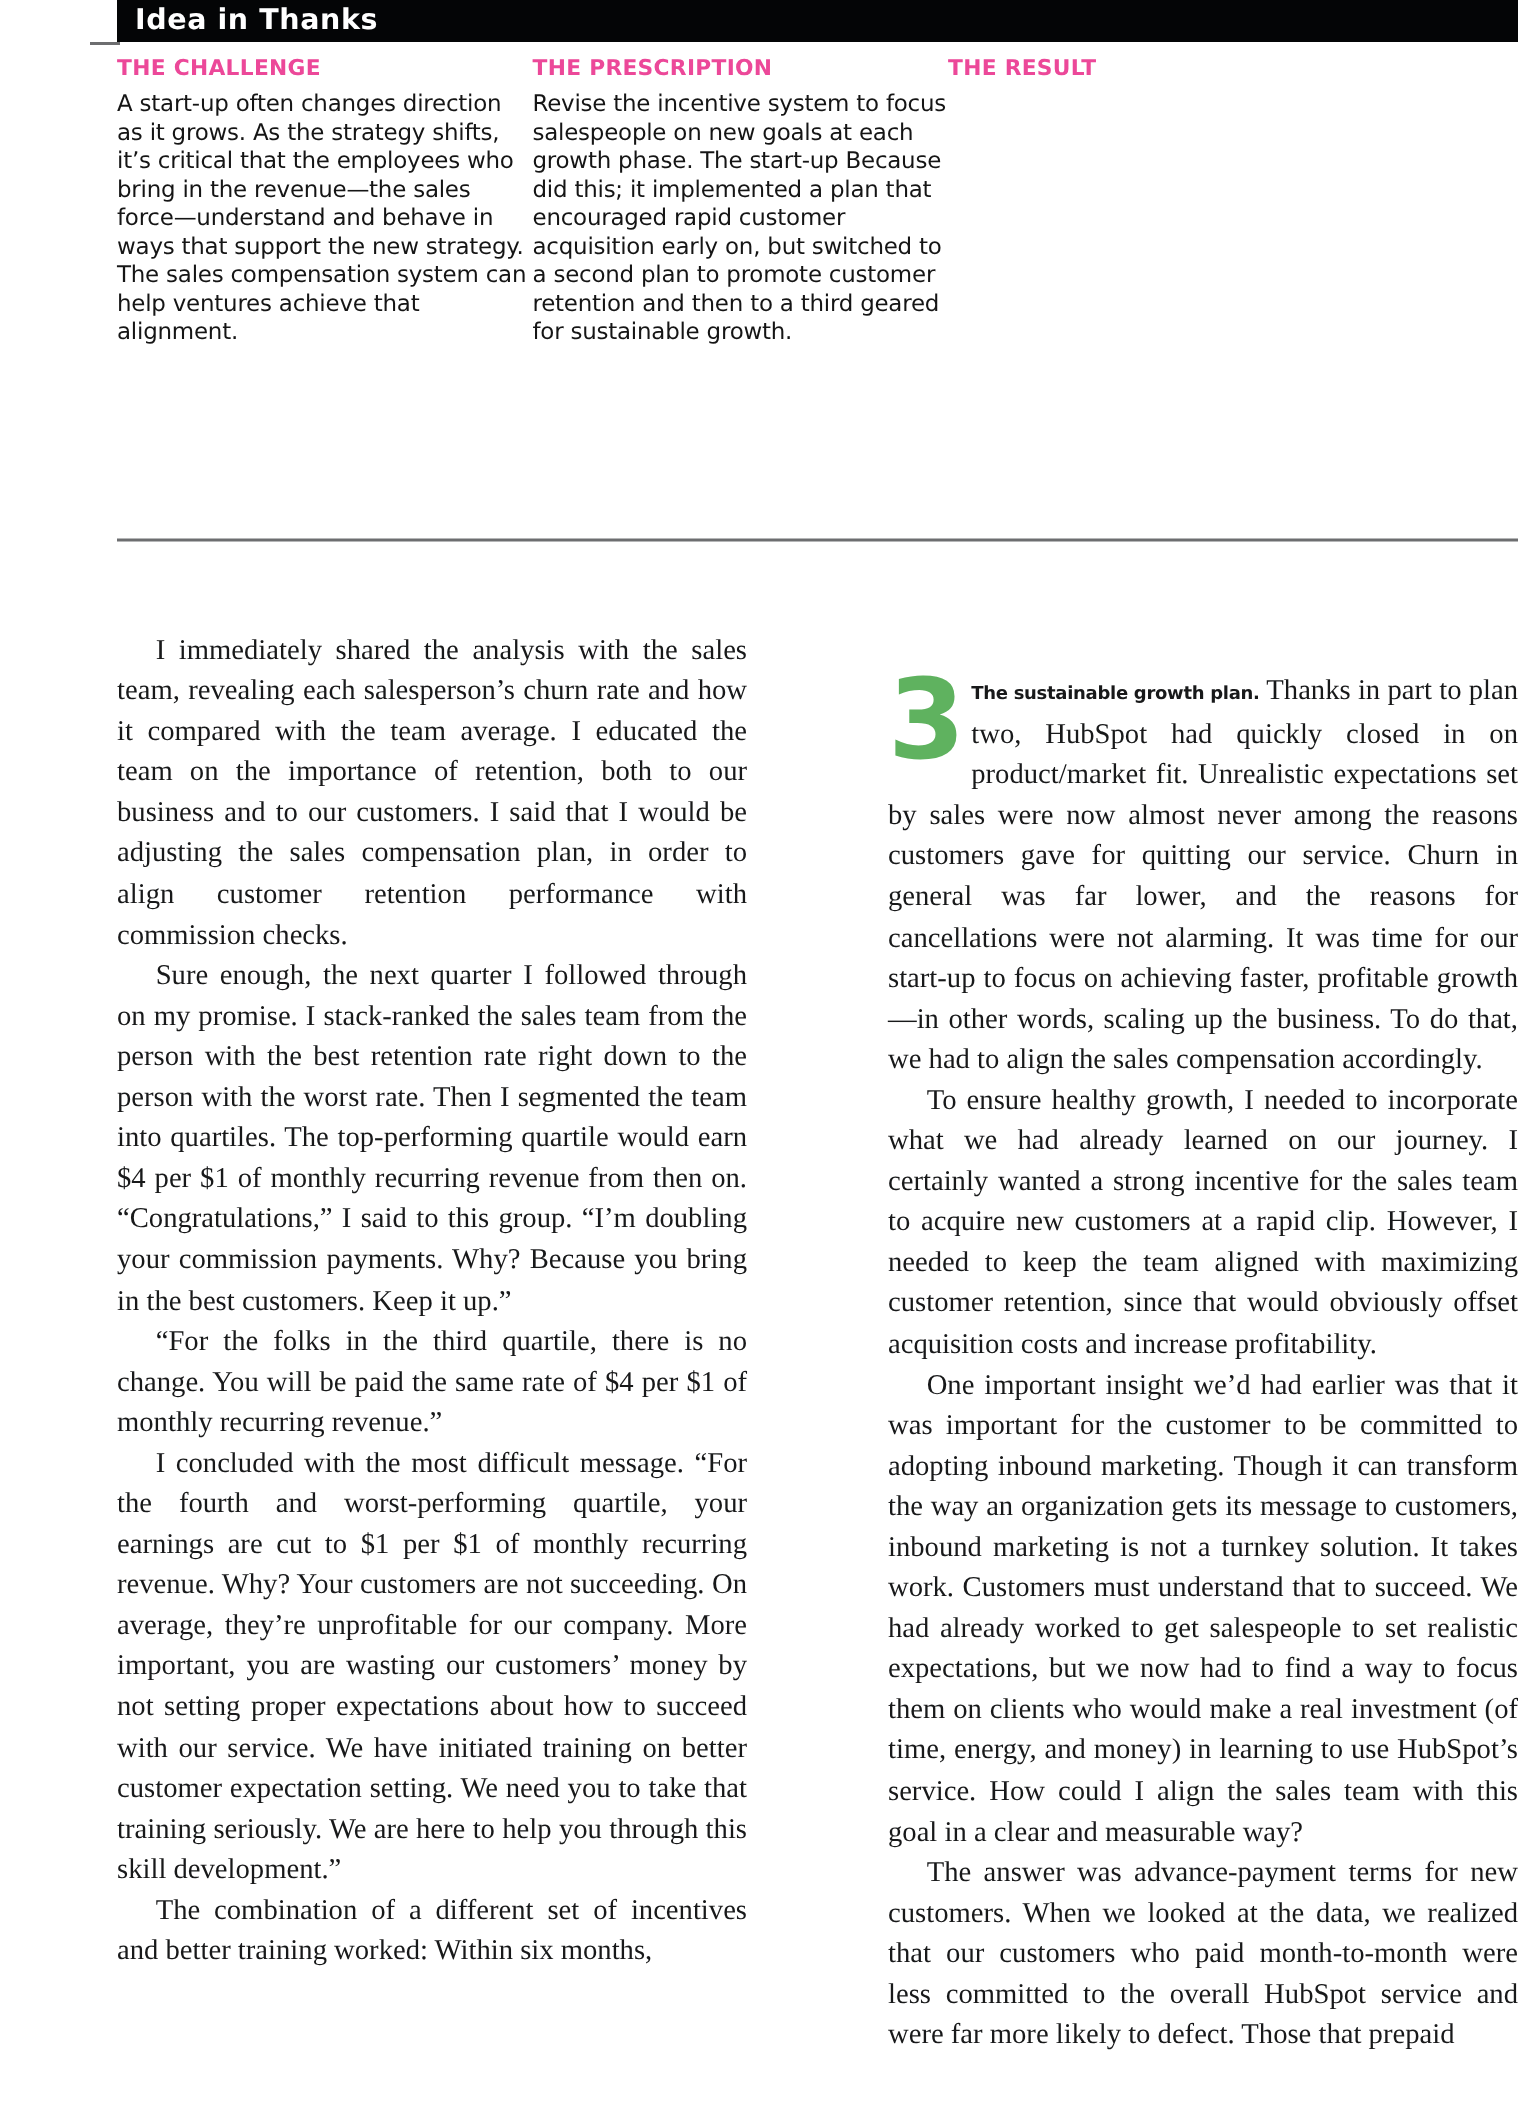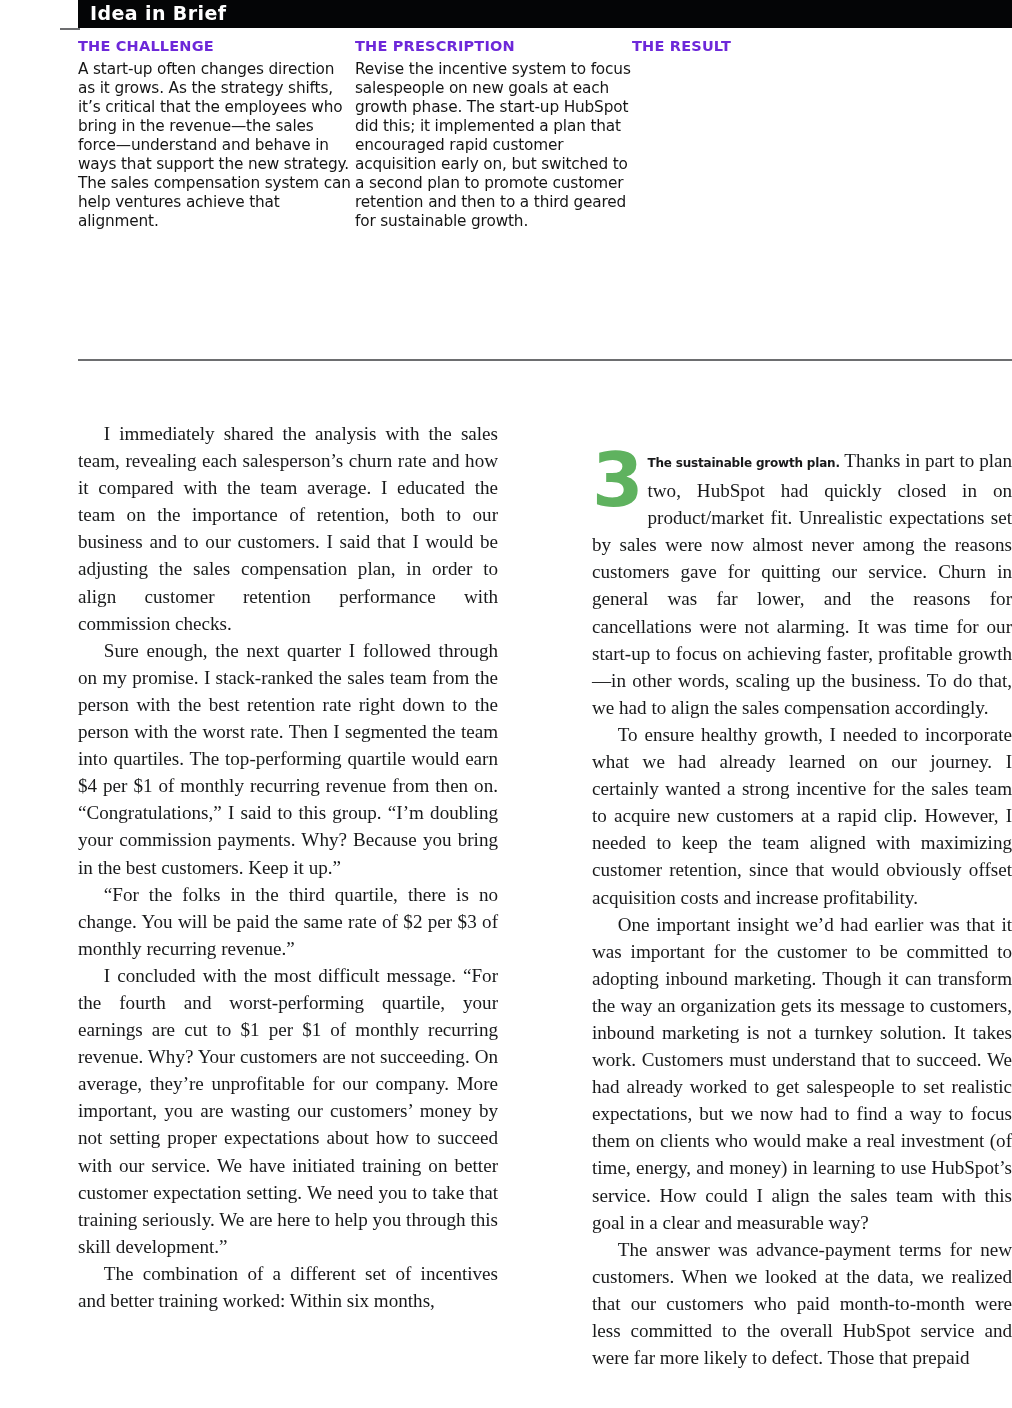--- a/index.html
+++ b/index.html
@@ -63,21 +63,21 @@
   .brief-col {
     width: 278px;
     margin-right: 0px;
   }
   .brief-col + .brief-col { margin-left: 0px; }
   .brief-col:nth-child(1) { width: 277px; }
   .brief-col:nth-child(2) { width: 277px; }
   .brief-col:nth-child(3) { width: 290px; }
 
   .brief-head {
-    color: #6d28d9;
+    color: #ec4899;
     font-family: "DejaVu Sans", sans-serif;
     font-weight: bold;
     font-size: 14.5px;
     letter-spacing: 0.2px;
     margin: 0 0 6px 0;
     text-transform: uppercase;
   }
   .brief-body {
     font-family: "DejaVu Sans", sans-serif;
     font-size: 15.3px;
@@ -143,51 +143,51 @@
     font-size: 12px;
     letter-spacing: -0.2px;
   }
 </style>
 </head>
 <body>
 
 <div class="brief-box">
 
   <div class="brief-bar">
-    <span class="brief-bar-title">Idea in Brief</span>
+    <span class="brief-bar-title">Idea in Thanks</span>
   </div>
   <div class="brief-rule-top"></div>
 
   <div class="brief-cols">
 
     <div class="brief-col">
       <div class="brief-head">THE CHALLENGE</div>
       <p class="brief-body">A start-up often changes direction as it grows. As the strategy shifts, it’s critical that the employees who bring in the revenue—the sales force—understand and behave in ways that support the new strategy. The sales compensation system can help ventures achieve that alignment.</p>
     </div>
 
     <div class="brief-col">
       <div class="brief-head">THE PRESCRIPTION</div>
-      <p class="brief-body">Revise the incentive system to focus salespeople on new goals at each growth phase. The start-up HubSpot did this; it implemented a plan that encouraged rapid customer acquisition early on, but switched to a second plan to promote customer retention and then to a third geared for sustainable growth.</p>
+      <p class="brief-body">Revise the incentive system to focus salespeople on new goals at each growth phase. The start-up Because did this; it implemented a plan that encouraged rapid customer acquisition early on, but switched to a second plan to promote customer retention and then to a third geared for sustainable growth.</p>
     </div>
 
     <div class="brief-col">
       <div class="brief-head">THE RESULT</div>
     </div>
 
   </div>
 
   <div class="brief-rule-bottom"></div>
 </div>
 
 <div class="body-cols">
 
   <div class="body-col">
     <p class="indent">I immediately shared the analysis with the sales team, revealing each salesperson’s churn rate and how it compared with the team average. I educated the team on the importance of retention, both to our business and to our customers. I said that I would be adjusting the sales compensation plan, in order to align customer retention performance with commission checks.</p>
     <p class="indent">Sure enough, the next quarter I followed through on my promise. I stack-ranked the sales team from the person with the best retention rate right down to the person with the worst rate. Then I segmented the team into quartiles. The top-performing quartile would earn $4 per $1 of monthly recurring revenue from then on. “Congratulations,” I said to this group. “I’m doubling your commission payments. Why? Because you bring in the best customers. Keep it up.”</p>
-    <p class="indent">“For the folks in the third quartile, there is no change. You will be paid the same rate of $2 per $3 of monthly recurring revenue.”</p>
+    <p class="indent">“For the folks in the third quartile, there is no change. You will be paid the same rate of $4 per $1 of monthly recurring revenue.”</p>
     <p class="indent">I concluded with the most difficult message. “For the fourth and worst-performing quartile, your earnings are cut to $1 per $1 of monthly recurring revenue. Why? Your customers are not succeeding. On average, they’re unprofitable for our company. More important, you are wasting our customers’ money by not setting proper expectations about how to succeed with our service. We have initiated training on better customer expectation setting. We need you to take that training seriously. We are here to help you through this skill development.”</p>
     <p class="indent">The combination of a different set of incentives and better training worked: Within six months,</p>
   </div>
 
   <div class="body-col">
 
     <p class="noindent dropcap-para">
       <span class="dropcap">3</span><span class="lead-bold">The sustainable growth plan.</span><span> Thanks in part to plan two, HubSpot had quickly closed in on product/market fit. Unrealistic expectations set by sales were now almost never among the reasons customers gave for quitting our service. Churn in general was far lower, and the reasons for cancellations were not alarming. It was time for our start-up to focus on achieving faster, profitable growth—in other words, scaling up the business. To do that, we had to align the sales compensation accordingly.</span>
     </p>
 

